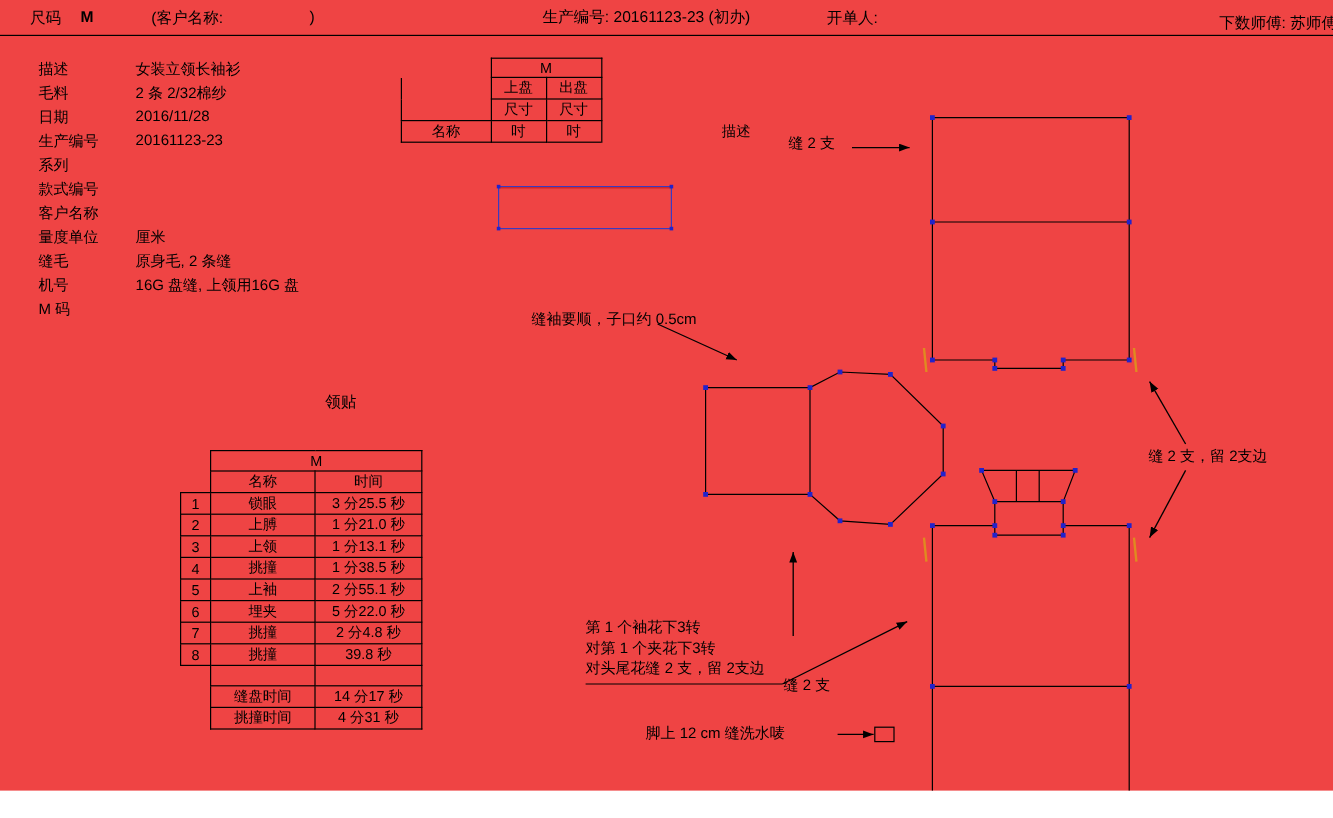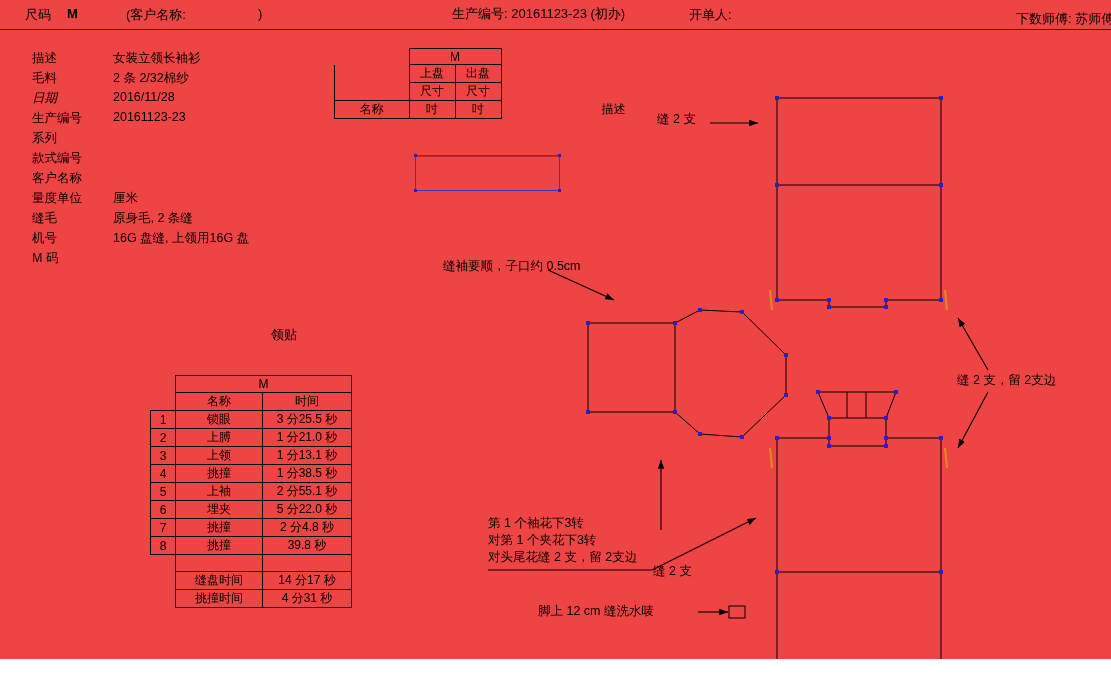--- a/index.html
+++ b/index.html
@@ -122,21 +122,21 @@
   <div class="hdr-txt" style="left:689px; top:6px;">开单人:</div>
   <div class="hdr-txt" style="left:1000px; top:10px;margin-left:16px;">下数师傅: 苏师傅</div>
   <div class="hdr-line"></div>
 
   <div class="info-label" style="top:50px;">描述</div>
   <div class="info-value" style="top:50px;">女装立领长袖衫</div>
 
   <div class="info-label" style="top:70px;">毛料</div>
   <div class="info-value" style="top:70px;">2 条 2/32棉纱</div>
 
-  <div class="info-label" style="top:90px;font-style:italic;">日期</div>
+  <div class="info-label" style="top:90px;">日期</div>
   <div class="info-value" style="top:90px;">2016/11/28</div>
 
   <div class="info-label" style="top:110px;">生产编号</div>
   <div class="info-value" style="top:110px;">20161123-23</div>
 
   <div class="info-label" style="top:130px;">系列</div>
   <div class="info-value" style="top:130px;"></div>
 
   <div class="info-label" style="top:150px;">款式编号</div>
   <div class="info-value" style="top:150px;"></div>

